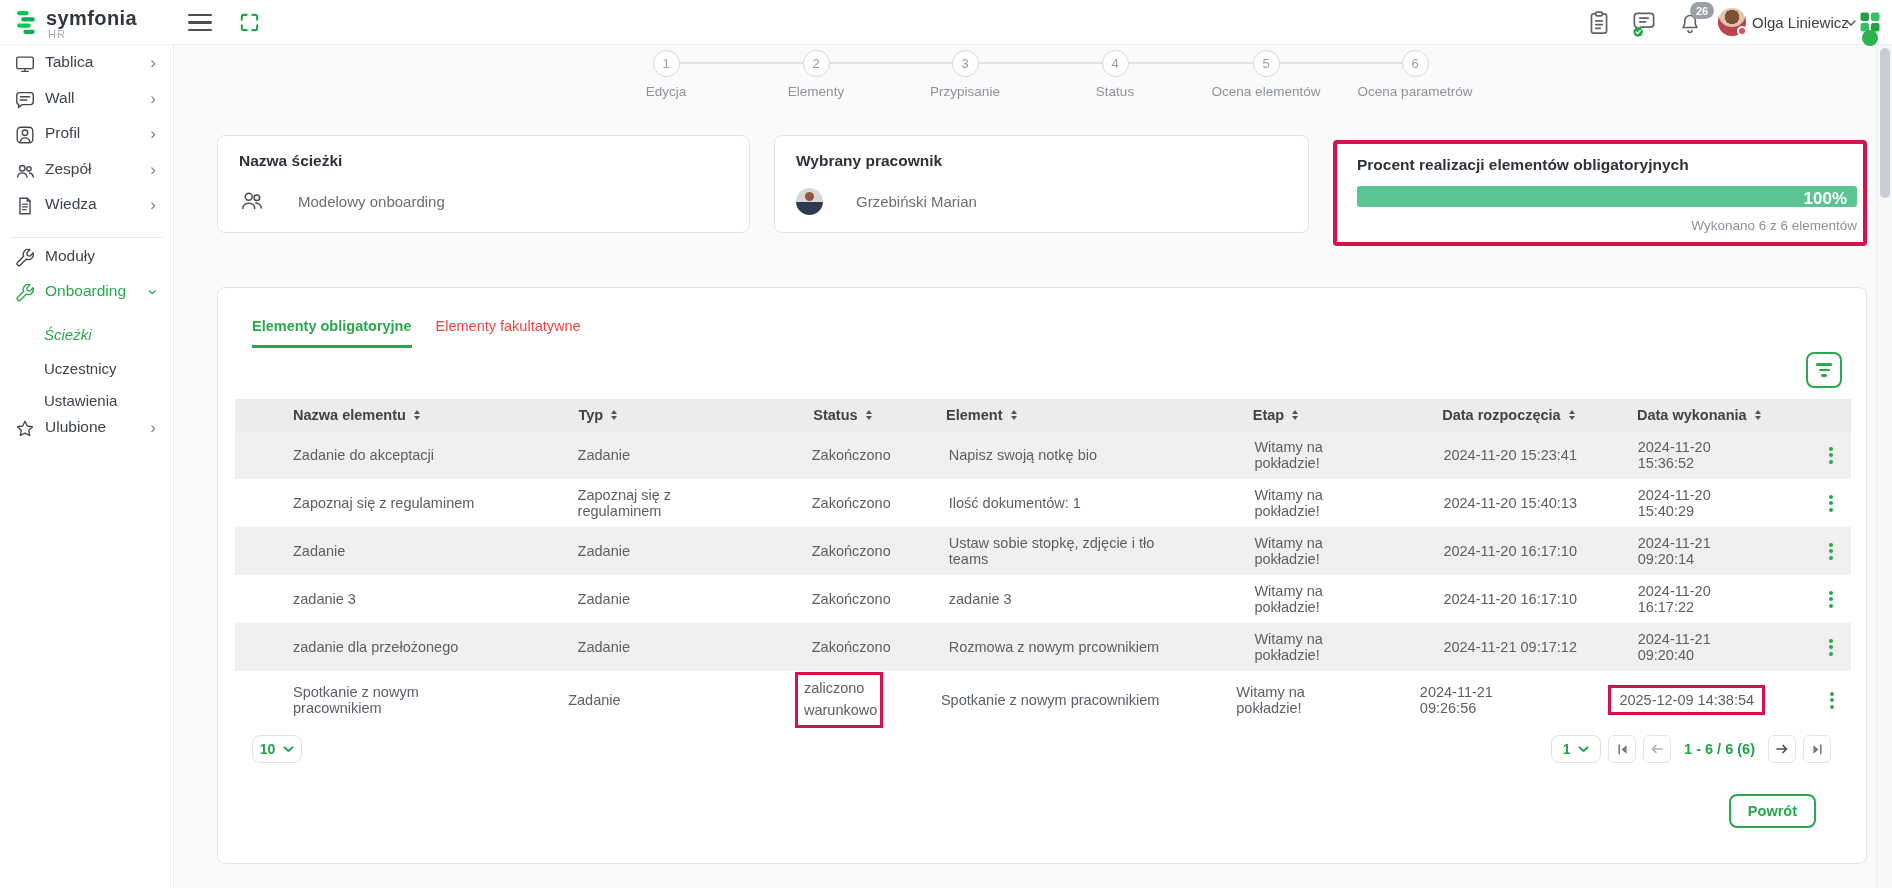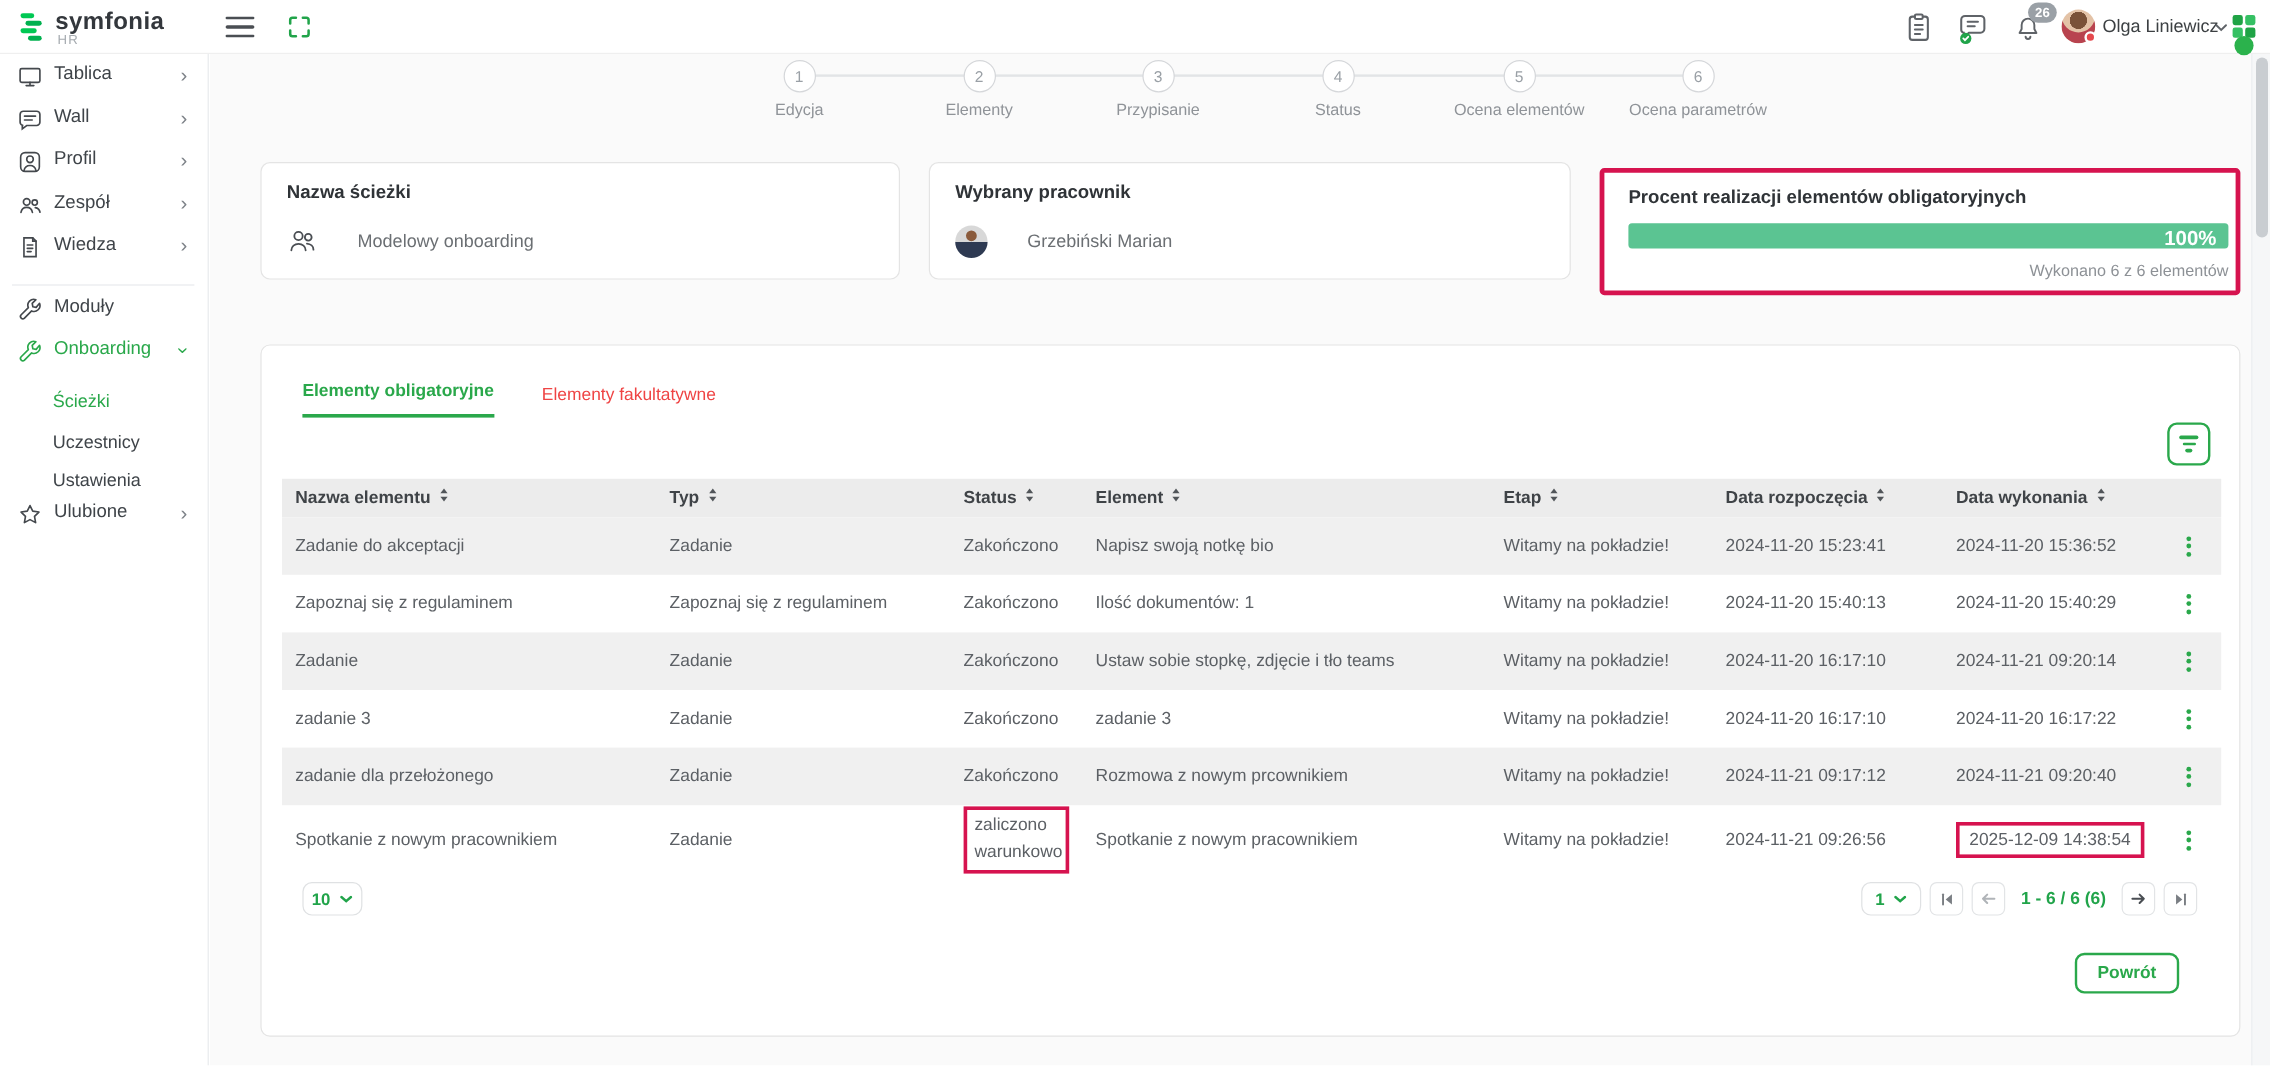--- a/index.html
+++ b/index.html
@@ -55,33 +55,33 @@
   .avatar-emp { width:27px; height:27px; border-radius:50%; background:linear-gradient(180deg,#d8d8d8 0 52%, #2e3a52 52% 100%); position:relative; overflow:hidden; flex:0 0 auto; }
   .avatar-emp::before { content:""; position:absolute; left:9px; top:4px; width:9px; height:9px; border-radius:50%; background:#8a5a3b; }
   .annotation-wrap { position:absolute; left:1158px; top:95px; width:534px; height:106px; border:4px solid #d6134f; border-radius:4px; background:#fff; }
   .progress-card { padding:12px 6px 0 20px; }
   .progress-track { margin-top:12px; height:21px; border-radius:3px; background:#5bc492; position:relative; }
   .progress-label { position:absolute; right:10px; top:3px; font-size:17px; font-weight:700; color:#fff; }
   .progress-caption { margin-top:11px; text-align:right; font-size:13.5px; color:#8d9196; }
 
   
   .table-card { position:absolute; left:42px; top:242px; width:1650px; height:577px; background:#fff; border:1px solid #e4e4e4; border-radius:8px; }
-  .tabs { position:absolute; left:34px; top:30px; display:flex; gap:40px;align-items:flex-end; }
+  .tabs { position:absolute; left:34px; top:30px; display:flex; gap:24px; }
   .tab { font-size:14.5px; color:#ef4444; padding-bottom:11px; cursor:pointer; }
   .tab.active { color:#2aa84b; font-weight:700; border-bottom:3px solid #2aa84b; }
   .filter-btn { position:absolute; left:1588px; top:64px; width:36px; height:36px; border:2px solid #2aa84b; border-radius:8px; background:#fff; display:flex; flex-direction:column; align-items:center; justify-content:center; gap:3px; cursor:pointer; }
   .filter-btn i { display:block; height:2.5px; border-radius:2px; background:#2aa84b; }
   .filter-btn i:nth-child(1){width:16px;} .filter-btn i:nth-child(2){width:11px;} .filter-btn i:nth-child(3){width:6px;}
 
   .tbl { position:absolute; left:17px; top:111px; width:1616px; }
   .thead { display:flex; align-items:center; height:32px; background:#ececec; font-size:14.5px; font-weight:700; color:#3f4347; }
   .trow { display:flex; align-items:center; height:48px; font-size:14.5px; color:#5c6065; cursor:pointer; }
   .trow.odd { background:#f0f0f0; }
   .trow.tall { height:58px; }
-  .td,.th { padding-left:11px; display:flex; align-items:flex-start; }
+  .td,.th { padding-left:11px; display:flex; align-items:center;margin-left:47px; }
   .c1{width:312px;} .c2{width:245px;} .c3{width:110px;} .c4{width:340px;}
   .c5{width:185px;} .c6{width:192px;} .c7{width:178px;}
   .c8{width:54px; justify-content:center; padding-left:0;}
   .sort { display:inline-flex; flex-direction:column; gap:2.5px; margin-left:8px; cursor:pointer; }
   .sort::before { content:""; border:3.5px solid transparent; border-bottom:4.5px solid #515559; border-top:0; }
   .sort::after  { content:""; border:3.5px solid transparent; border-top:4.5px solid #515559; border-bottom:0; }
   .kebab { display:flex; flex-direction:column; gap:2.5px; padding:4px; cursor:pointer; }
   .kebab i { width:4px; height:4px; border-radius:50%; background:#2aa84b; }
   .ann-status { display:inline-block; max-width:88px; border:3px solid #d6134f; padding:3px 6px; line-height:1.5; }
   .ann-date { display:inline-block; white-space:nowrap; border:3px solid #d6134f; padding:4px 8px; }
@@ -238,21 +238,21 @@
   </div>
   <div class="nav-item green" style="top:237px;">
     <span class="nico">
         <svg width="22" height="22" viewBox="0 0 24 24" fill="none" stroke="currentColor" stroke-width="1.5" stroke-linecap="round" stroke-linejoin="round">
           <path d="M20.7 6.3a5.4 5.4 0 0 1-7.2 6.9L7 19.7a2.1 2.1 0 0 1-3-3l6.5-6.5a5.4 5.4 0 0 1 6.9-7.2L14 6.4l.6 3 3 .6z"></path>
         </svg>
       </span>
     <span class="nlabel">Onboarding</span>
     <span class="nchev chev-down" style="color:#2aa84b;">›</span>
   </div>
-  <div class="nav-sub green" style="top:281px;">Ścieżki</div>
+  <div class="nav-sub green" style="top:281px;font-style:italic;">Ścieżki</div>
   <div class="nav-sub" style="top:315px;">Uczestnicy</div>
   <div class="nav-sub" style="top:347px;">Ustawienia</div>
 
   <div class="nav-item" style="top:373px;">
     <span class="nico">
         <svg width="22" height="22" viewBox="0 0 24 24" fill="none" stroke="currentColor" stroke-width="1.5" stroke-linejoin="round">
           <path d="M12 3.6l2.5 5.1 5.6.8-4 4 1 5.6-5.1-2.7-5.1 2.7 1-5.6-4-4 5.6-.8z"></path>
         </svg>
       </span>
     <span class="nlabel">Ulubione</span>

